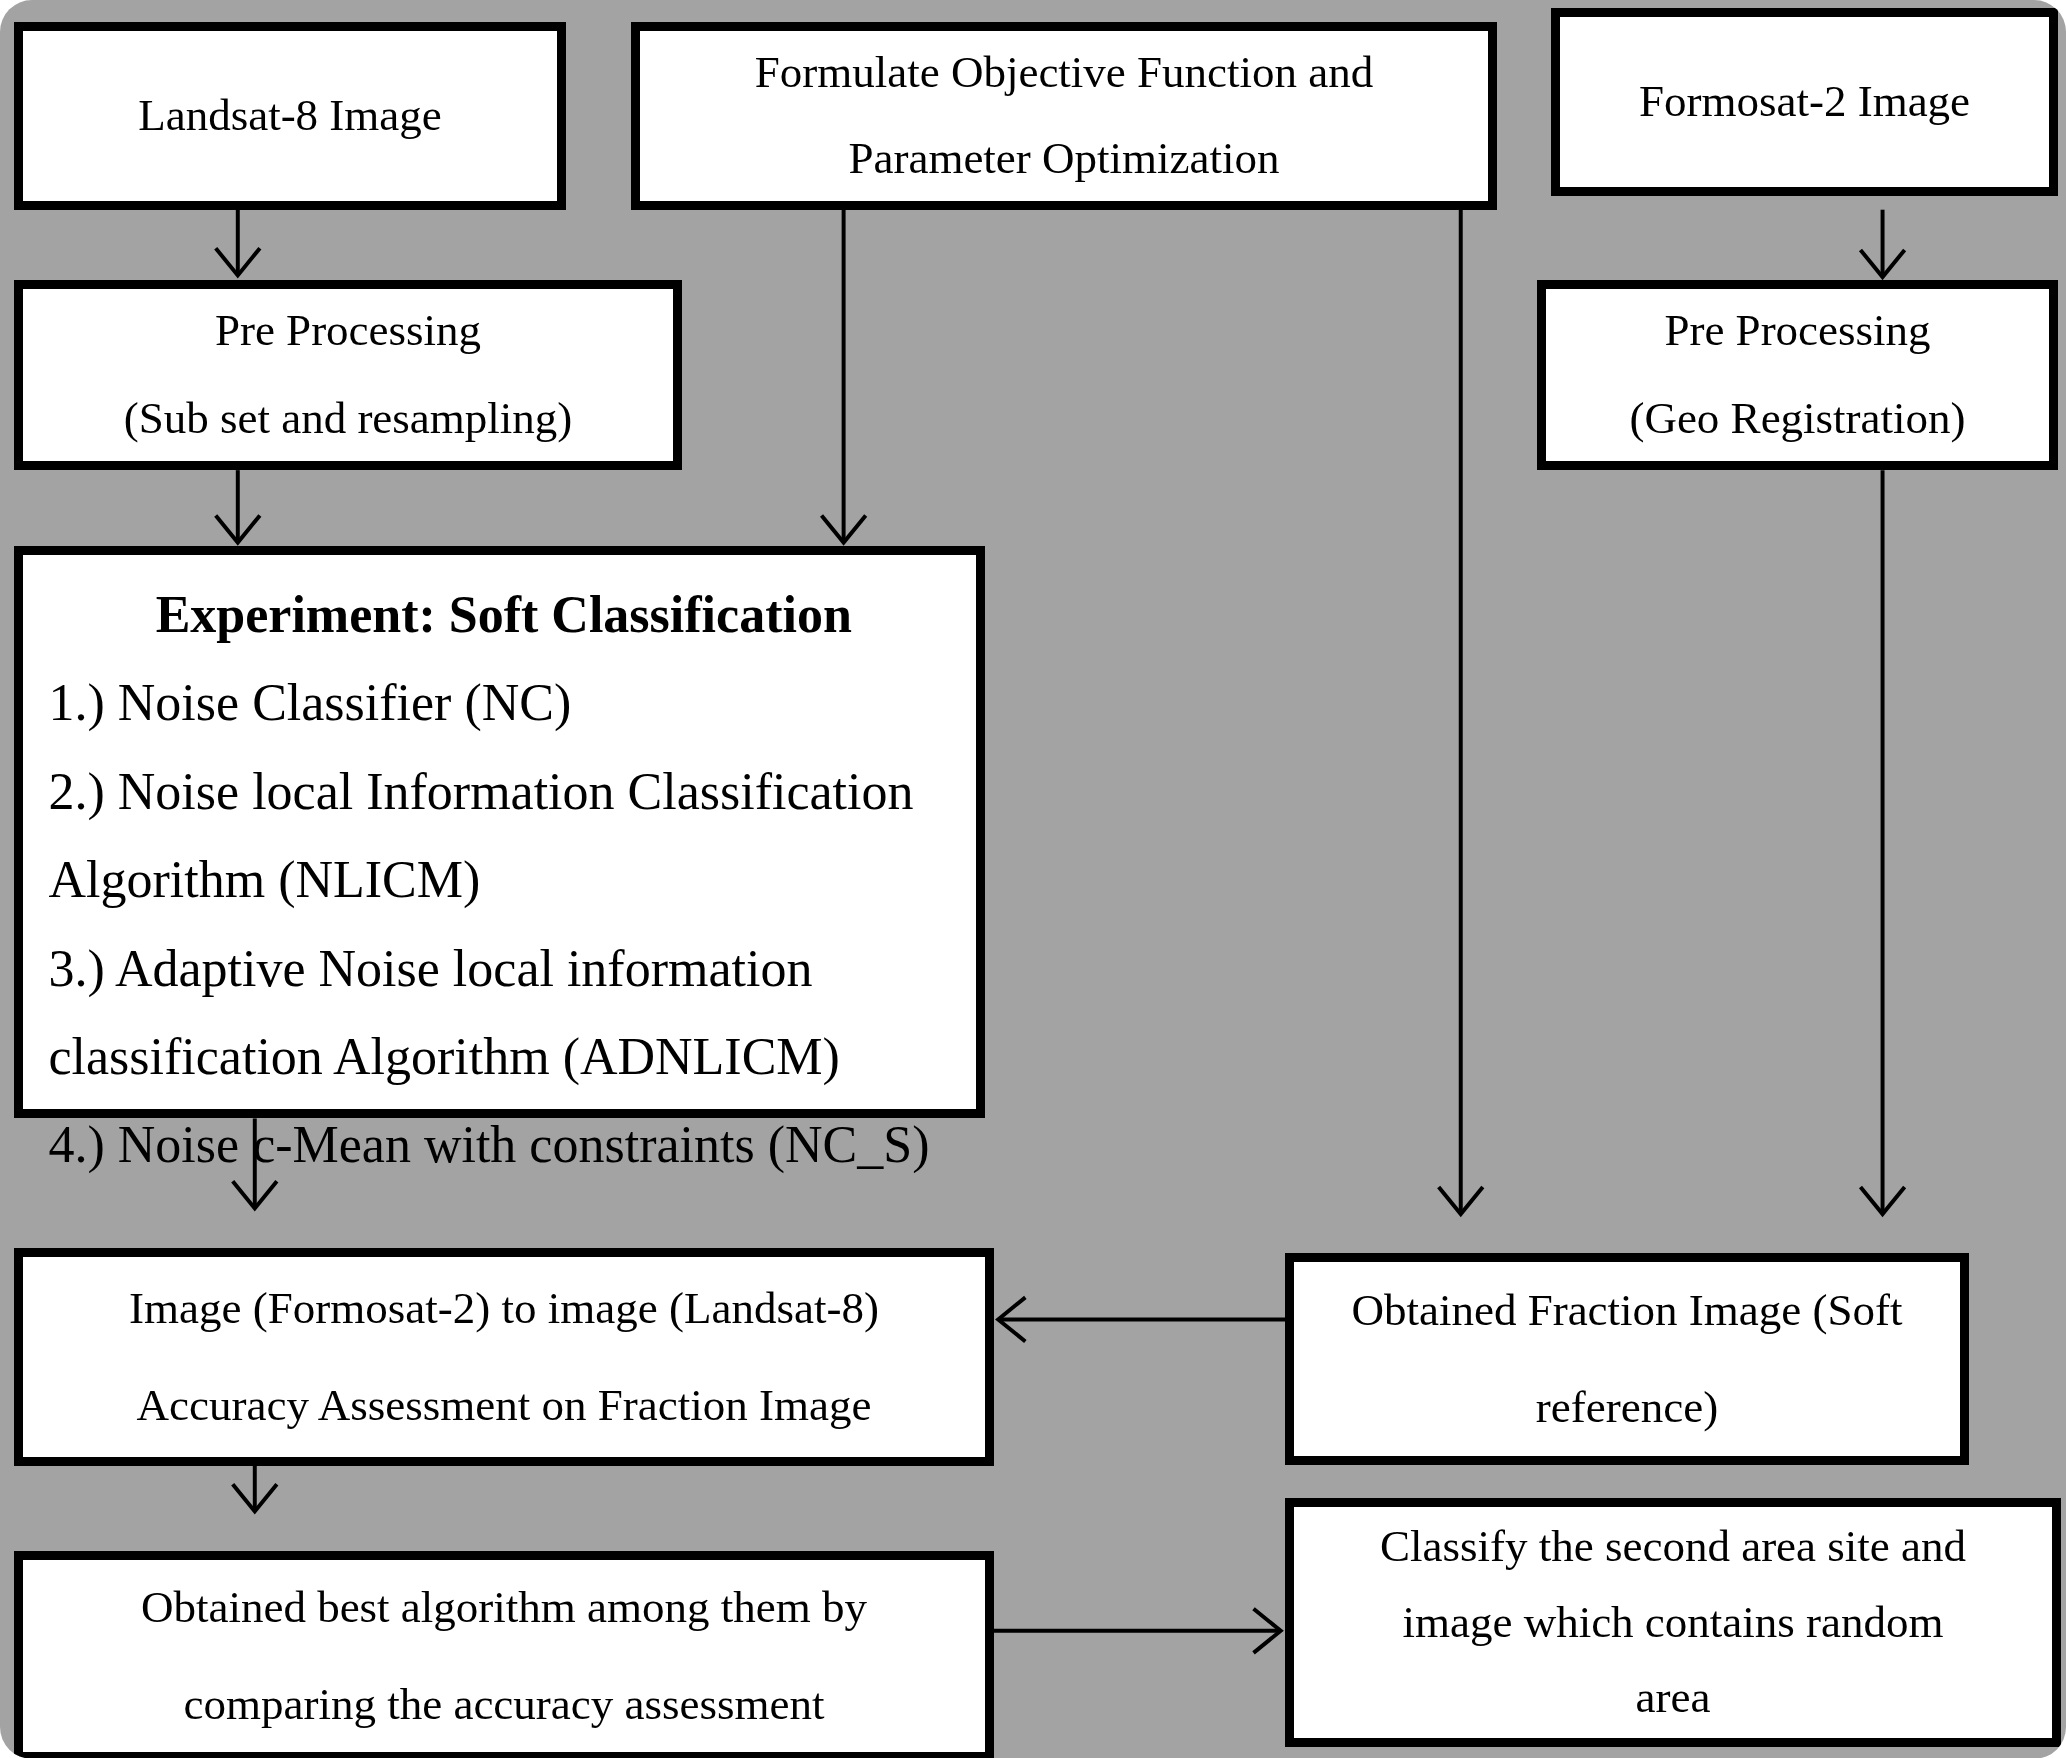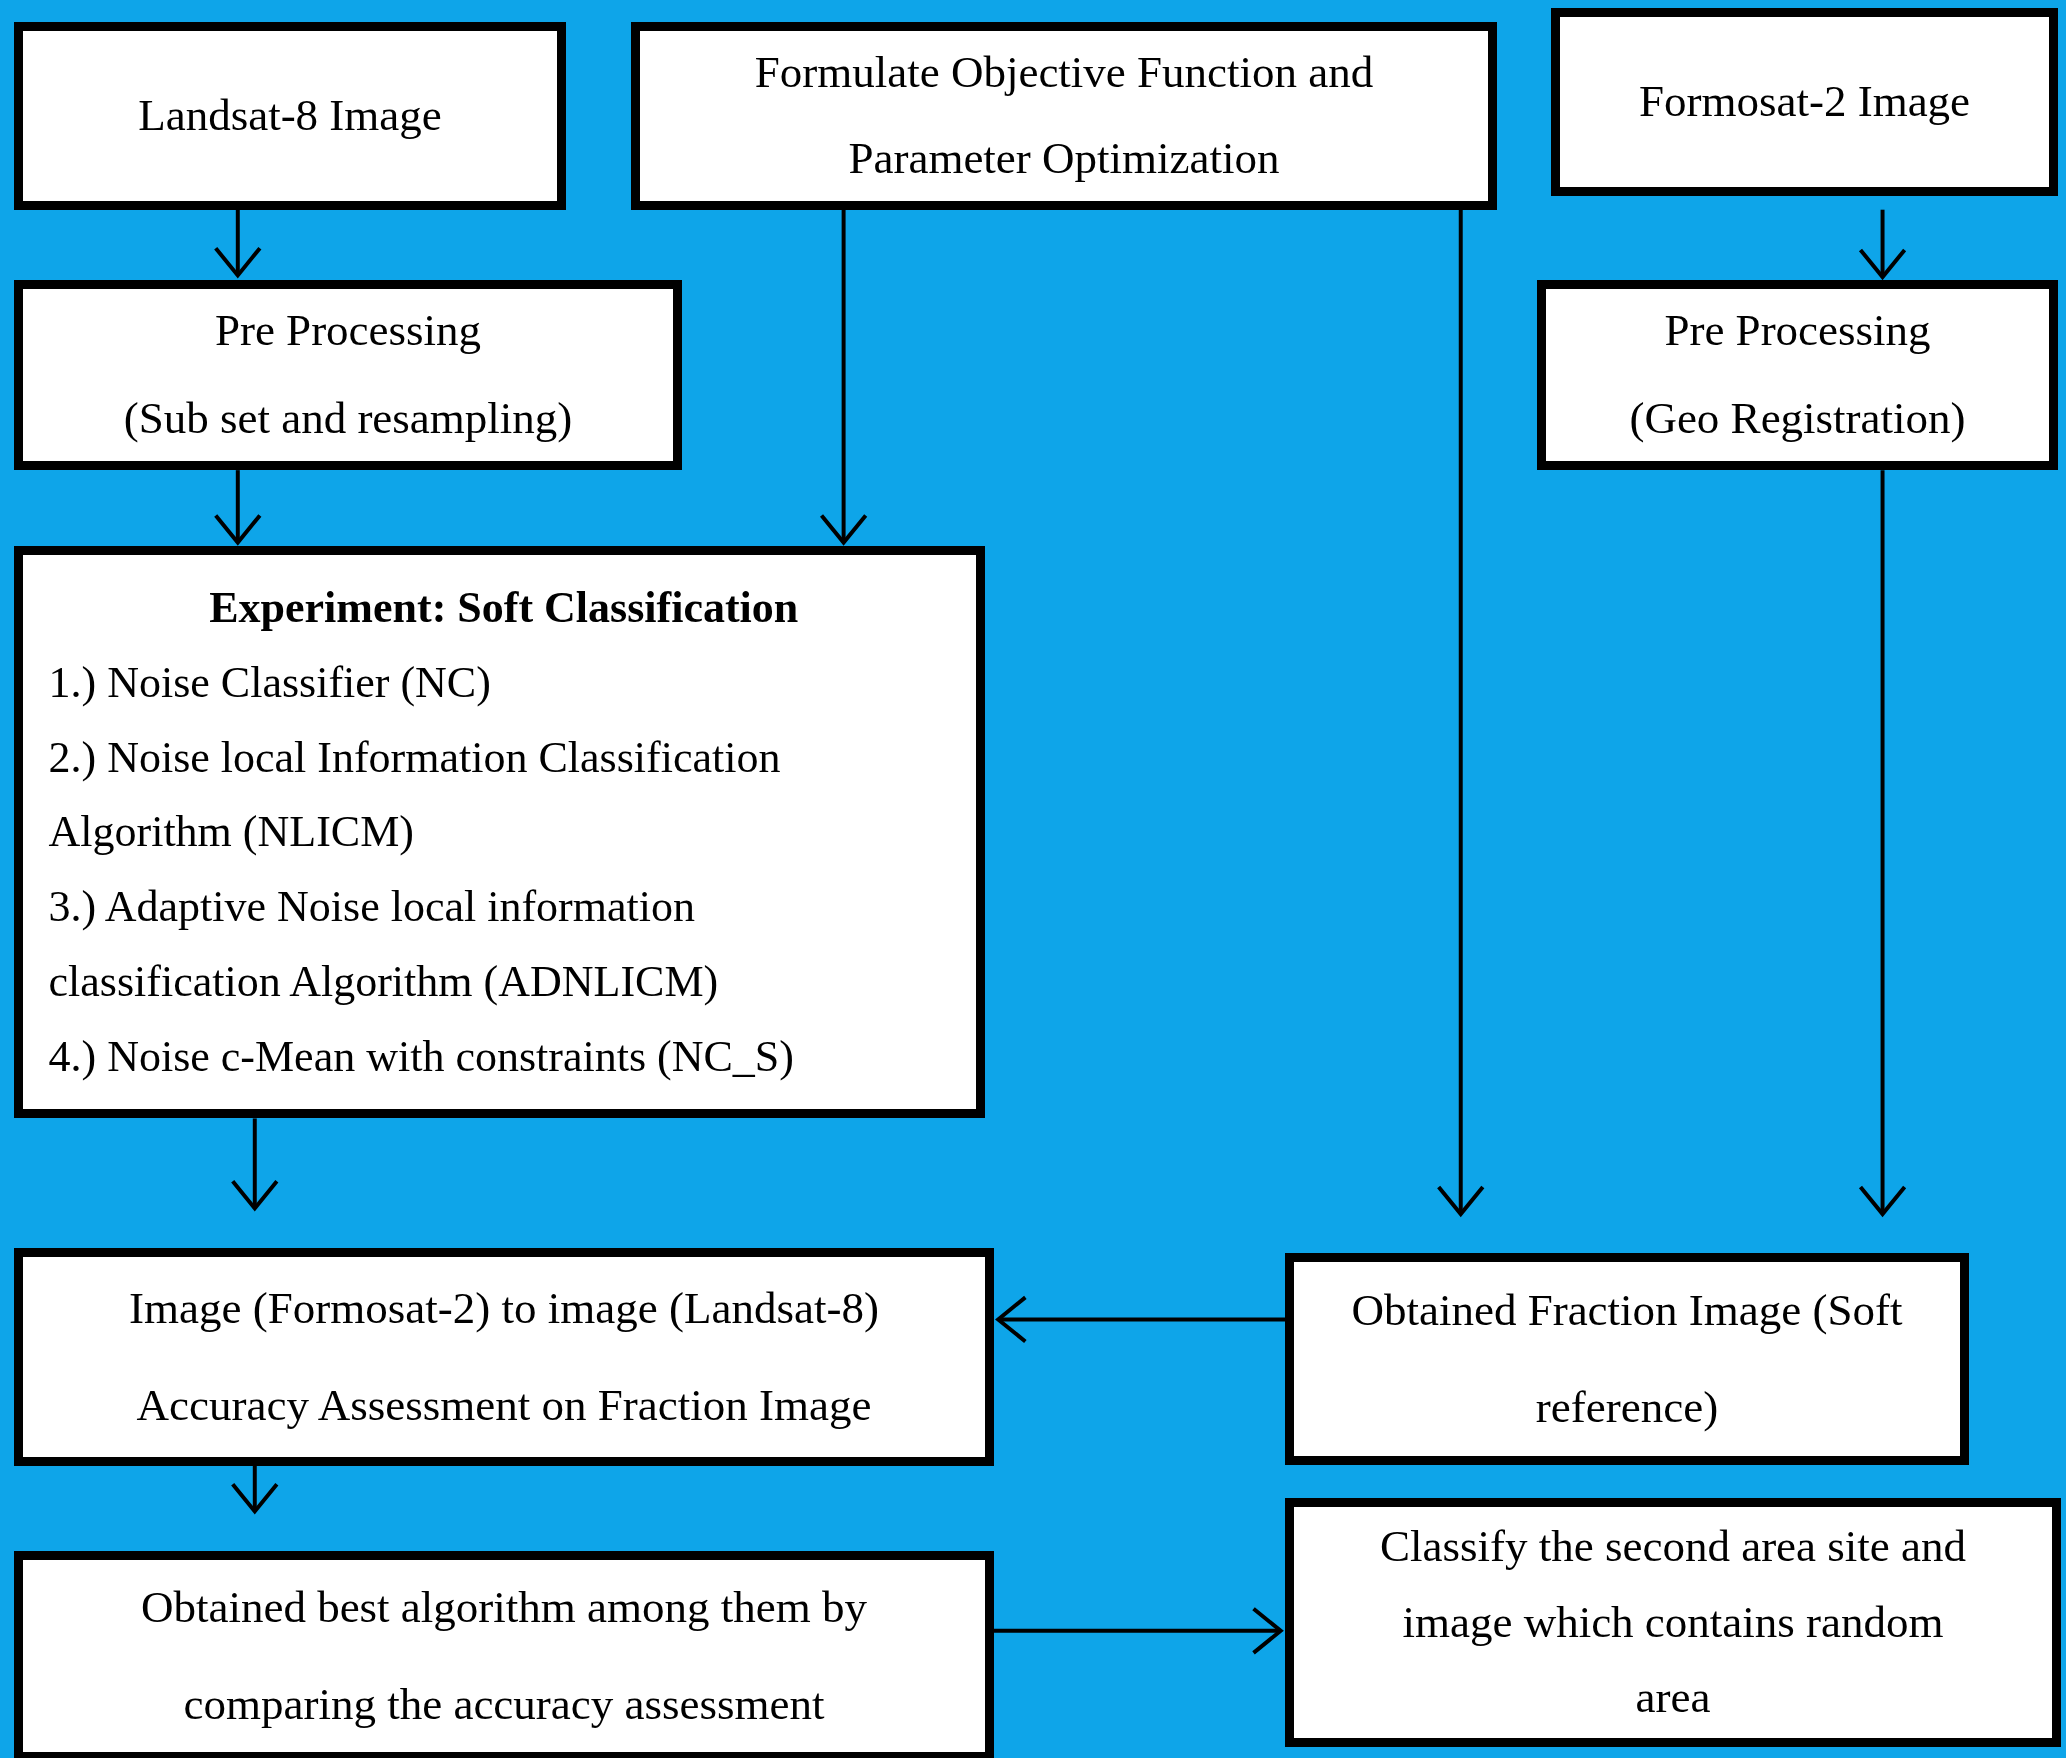--- a/index.html
+++ b/index.html
@@ -4,45 +4,46 @@
 <style>
   html, body {
     margin: 0;
     padding: 0;
     background: #ffffff;
   }
   #canvas {
     position: relative;
     width: 2066px;
     height: 1759px;
-    background: #0ea5e9;
+    background: #a3a3a3;
     font-family: "Liberation Serif", "DejaVu Serif", serif;
     color: #000000;
     overflow: hidden;
+    border-radius: 32px;
   }
   .node {
     position: absolute;
     box-sizing: border-box;
     border: 9px solid #000000;
     background: #ffffff;
     display: flex;
     flex-direction: column;
     justify-content: center;
     align-items: center;
     text-align: center;
     font-size: 45px;
     line-height: 1.95;
   }
   .node .tl { width: 100%; }
   
   .node.experiment {
     justify-content: flex-start;
     align-items: stretch;
     text-align: left;
-    font-size: 44px;
+    font-size: 52px;
     line-height: 1.7;
     padding: 16px 17px 0 25.5px;
   }
   .node.experiment .title {
     text-align: center;
     font-weight: bold;
   }
   .tight2 { line-height: 2.15; margin-top: 36px; }
   .tight3 { line-height: 1.68; }
   #edges {

